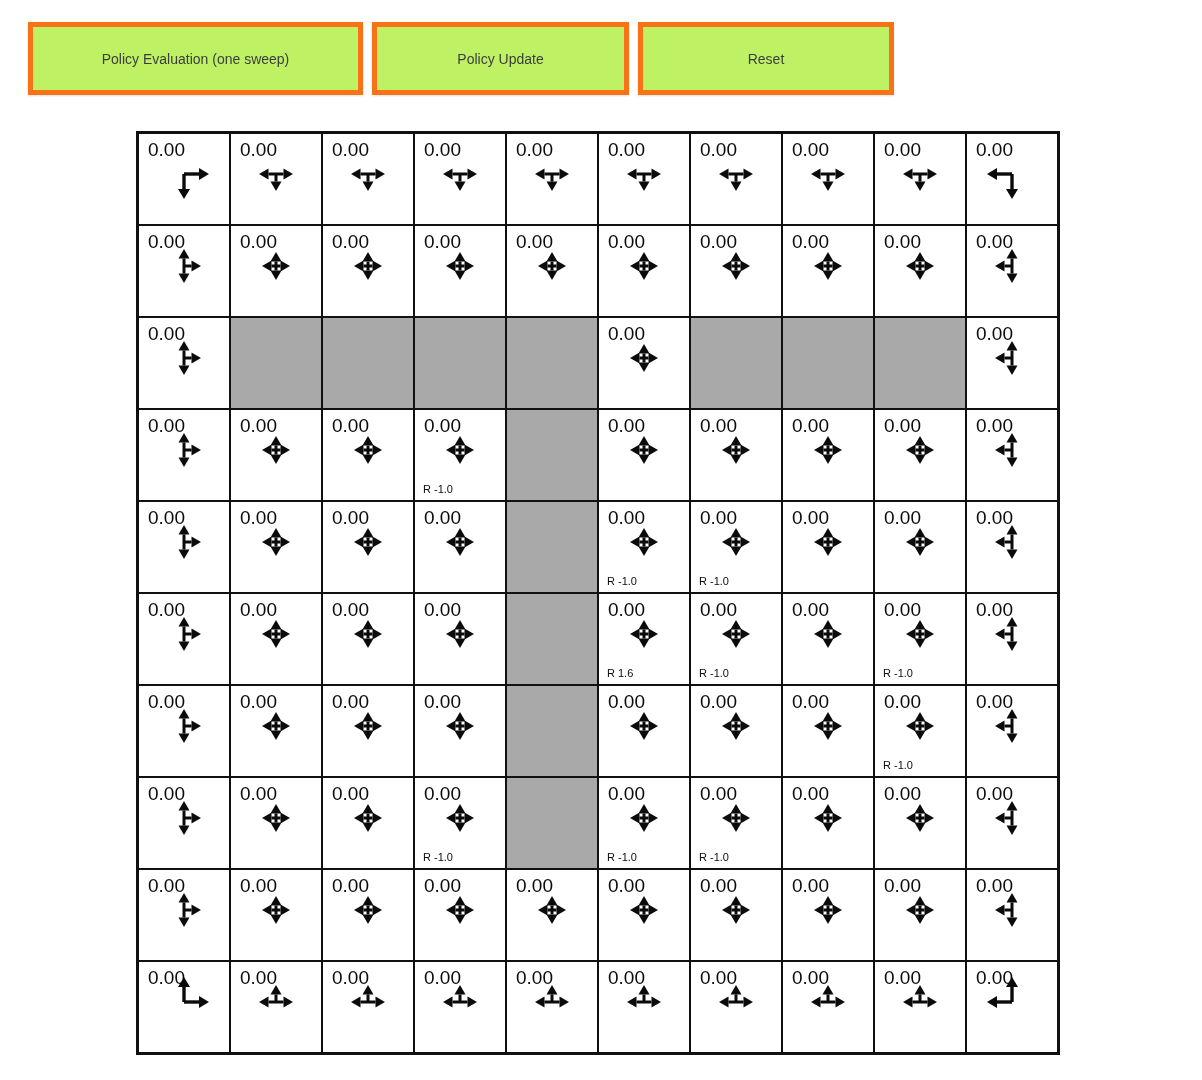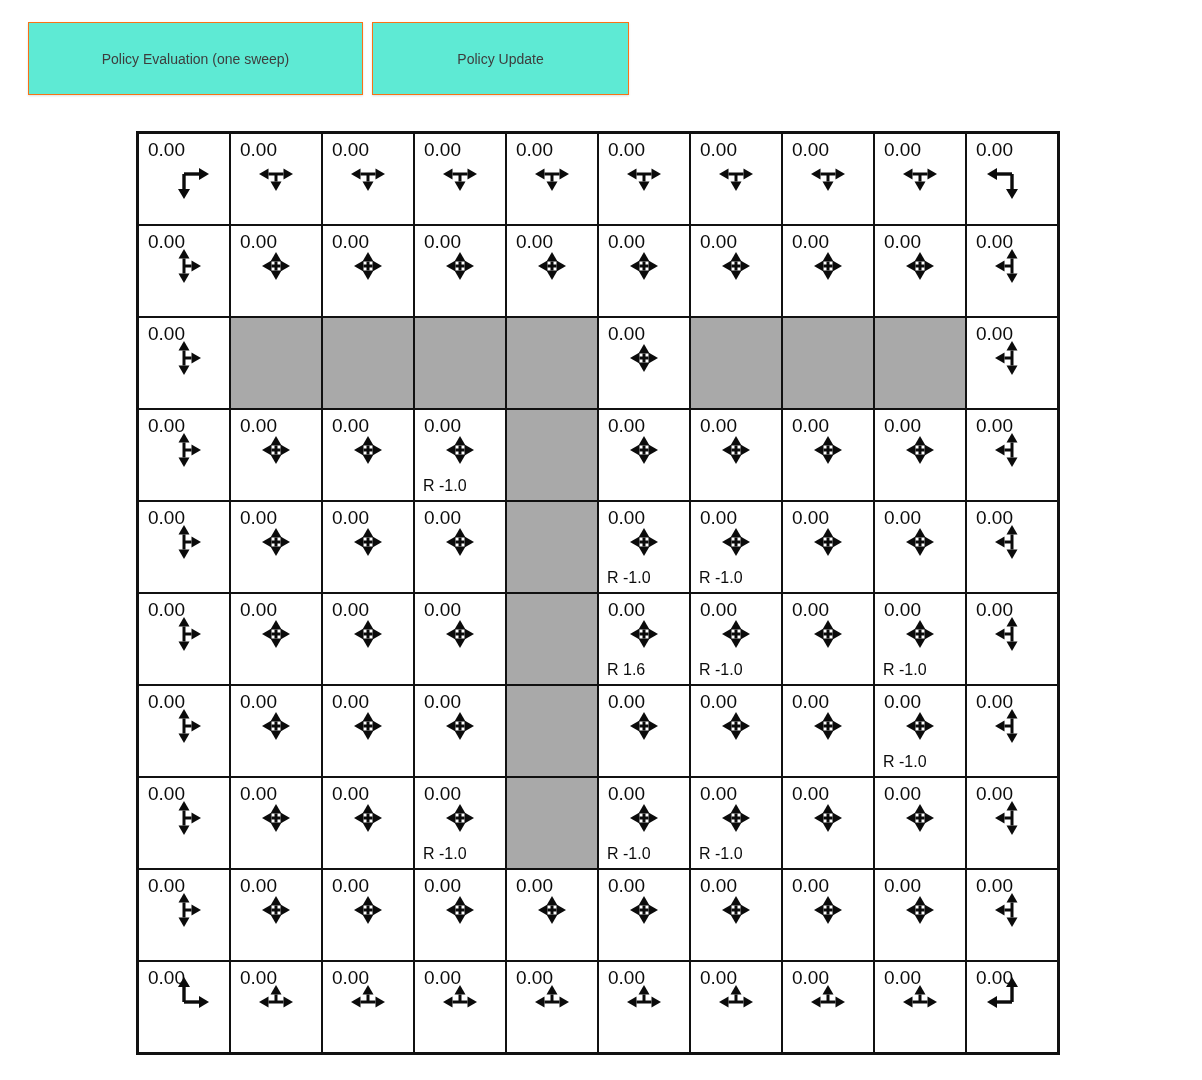--- a/index.html
+++ b/index.html
@@ -9,22 +9,22 @@
     font-family: "Liberation Sans", "DejaVu Sans", sans-serif;
     overflow: hidden;
   }
   .toolbar {
     display: flex;
     gap: 9px;
     padding: 22px 28px 0 28px;
   }
   .toolbar button {
     height: 73px;
-    background: #5eead4;
-    border: 1px solid #f97316;
+    background: #bef264;
+    border: 5px solid #f97316;
     box-shadow: 0 1px 2px rgba(0,0,0,0.12);
     font-family: "Liberation Sans", "DejaVu Sans", sans-serif;
     font-size: 14px;
     color: #3d3d3d;
     cursor: pointer;
   }
   .btn-1 { width: 335px; }
   .btn-2 { width: 257px; }
   .btn-3 { width: 262px; }
   .btn-4 { width: 256px; }
@@ -53,30 +53,31 @@
   .arrows {
     position: absolute;
     left: 50%; top: 12px;
     transform: translateX(-50%);
     width: 56px; height: 56px;
     pointer-events: none;
   }
   .reward {
     position: absolute;
     bottom: 5px; left: 8px;
-    font-size: 16px;
+    font-size: 11px;
     color: #0b0b0b;
   }
 </style>
 </head>
 <body>
 
 <div class="toolbar">
   <button class="btn-1">Policy Evaluation (one sweep)</button>
   <button class="btn-2">Policy Update</button>
+  <button class="btn-4">Reset</button>
 </div>
 
 <div class="gridworld">
     <div class="cell">
       <span class="val">0.00</span>
       <span class="arrows"><svg width="56" height="56" viewBox="-28 -28 56 56">
           <line x1="0" y1="0" x2="15" y2="0" stroke="#0b0b0b" stroke-width="3.4"></line>
           <polygon points="25,0 15,6 15,-6" fill="#0b0b0b"></polygon>
           <line x1="0" y1="0" x2="0" y2="15" stroke="#0b0b0b" stroke-width="3.4"></line>
           <polygon points="0,25 -6,15 6,15" fill="#0b0b0b"></polygon>

